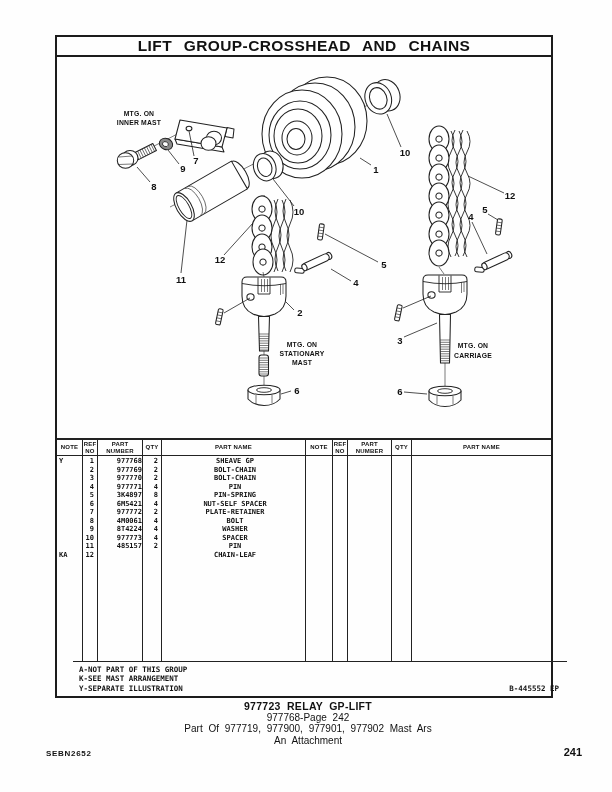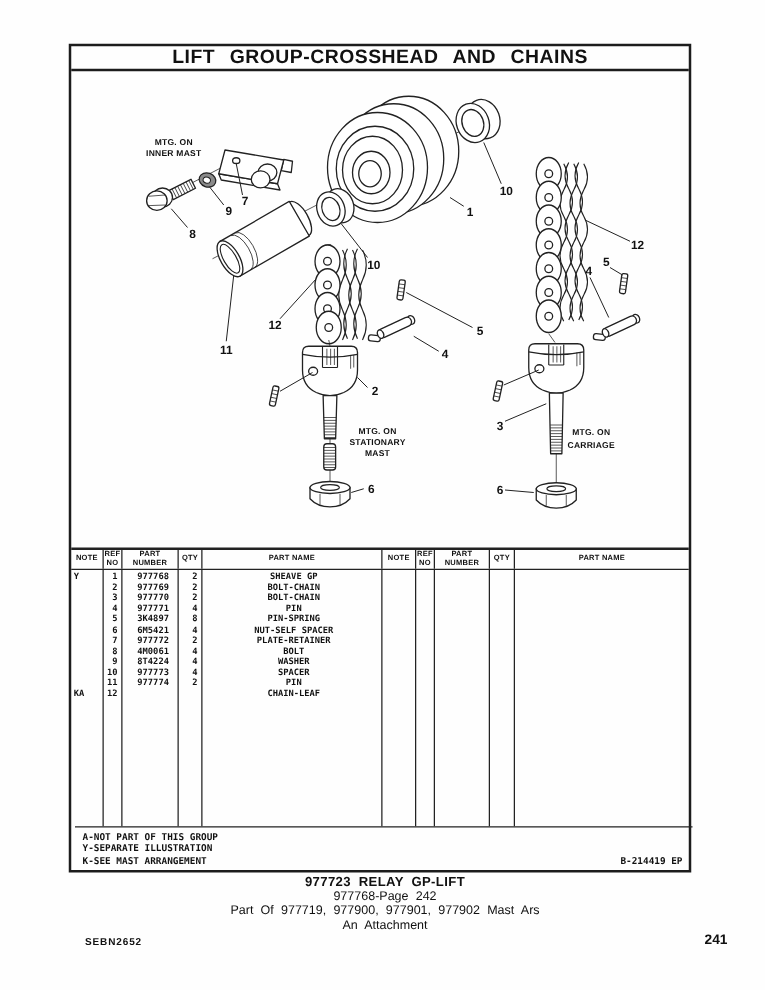--- a/index.html
+++ b/index.html
@@ -23,32 +23,32 @@
   .thead{display:flex;height:18px;border-top:2px solid #222;border-bottom:1.5px solid #222;box-sizing:border-box;}
   .hc{box-sizing:border-box;border-right:1px solid #222;font:bold 6px "Liberation Sans",sans-serif;
       text-align:center;display:flex;flex-direction:column;justify-content:center;line-height:6.6px;letter-spacing:.2px;}
   .tbody{display:flex;height:205px;}
   .bc{box-sizing:border-box;border-right:1px solid #222;padding-top:1px;}
   .cell{height:8.5px;line-height:8.5px;font:bold 7px "DejaVu Sans Mono",monospace;white-space:pre;color:#111;}
   .w-note{width:26px}.w-ref{width:15px}.w-part{width:45px}.w-qty{width:19px}.w-name{width:144px}
   .w-note2{width:27px}.w-ref2{width:15px}.w-part2{width:44px}.w-qty2{width:20px}.w-name2{width:139px}
   .last{border-right:none!important}
   .al{text-align:left;padding-left:2px}.ar{text-align:right;padding-right:3px}
-  .apn{text-align:center;padding-left:5px}.anm{text-align:center;padding-left:3px}
-  .notes{position:absolute;left:3px;top:624px;width:494px;height:35px;border-top:1.5px solid #222;
+  .apn{text-align:right;padding-left:5px}.anm{text-align:center;padding-left:3px}
+  .notes{position:absolute;left:16px;top:624px;width:494px;height:35px;border-top:1.5px solid #222;
       box-sizing:border-box;padding:3px 0 0 6px;font:bold 7.5px "DejaVu Sans Mono",monospace;
       line-height:9.3px;color:#111;}
   .draw-ref{position:absolute;right:8px;bottom:3px;font:bold 7.5px "DejaVu Sans Mono",monospace;}
   
   .fl{position:absolute;left:2px;width:612px;text-align:center;color:#111;}
   .fl1{top:700px;font:bold 10.5px "Liberation Sans",sans-serif;word-spacing:3px;letter-spacing:.3px;}
   .fl2{top:712px;font:10px "Liberation Sans",sans-serif;word-spacing:3px;}
   .fl3{top:723px;font:10px "Liberation Sans",sans-serif;word-spacing:3px;}
   .fl4{top:735px;font:10px "Liberation Sans",sans-serif;word-spacing:3px;}
-  .dc{position:absolute;left:68px;top:749px;font:bold 8px "Liberation Sans",sans-serif;letter-spacing:.7px;}
+  .dc{position:absolute;left:46px;top:749px;font:bold 8px "Liberation Sans",sans-serif;letter-spacing:.7px;}
   .pn{position:absolute;right:58px;top:746px;font:bold 11px "Liberation Sans",sans-serif;margin-left:40px;}
 </style>
 </head>
 <body>
 
 <div class="page">
   <div class="frame">
 
     <div class="title-bar">LIFT GROUP-CROSSHEAD AND CHAINS</div>
 
@@ -320,21 +320,21 @@
             <div class="cell">977768</div>
             <div class="cell">977769</div>
             <div class="cell">977770</div>
             <div class="cell">977771</div>
             <div class="cell">3K4897</div>
             <div class="cell">6M5421</div>
             <div class="cell">977772</div>
             <div class="cell">4M0061</div>
             <div class="cell">8T4224</div>
             <div class="cell">977773</div>
-            <div class="cell">977774</div>
+            <div class="cell">485157</div>
             <div class="cell"></div>
           </div>
         <div class="bc w-qty ar">
             <div class="cell">2</div>
             <div class="cell">2</div>
             <div class="cell">2</div>
             <div class="cell">4</div>
             <div class="cell">8</div>
             <div class="cell">4</div>
             <div class="cell">2</div>
@@ -361,23 +361,23 @@
         <div class="bc w-note2"></div>
         <div class="bc w-ref2"></div>
         <div class="bc w-part2"></div>
         <div class="bc w-qty2"></div>
         <div class="bc w-name2 last"></div>
       </div>
     </div>
 
     <div class="notes">
       <div>A-NOT PART OF THIS GROUP</div>
+      <div>K-SEE MAST ARRANGEMENT</div>
       <div>Y-SEPARATE ILLUSTRATION</div>
-      <div>K-SEE MAST ARRANGEMENT</div>
-      <div class="draw-ref">B-214419 EP</div>
+      <div class="draw-ref">B-445552 EP</div>
     </div>
   </div>
 
   <div class="fl fl1">977723 RELAY GP-LIFT</div>
   <div class="fl fl2">977768-Page 242</div>
   <div class="fl fl3">Part Of 977719, 977900, 977901, 977902 Mast Ars</div>
   <div class="fl fl4">An Attachment</div>
   <div class="dc">SEBN2652</div>
   <div class="pn">241</div>
 </div>

